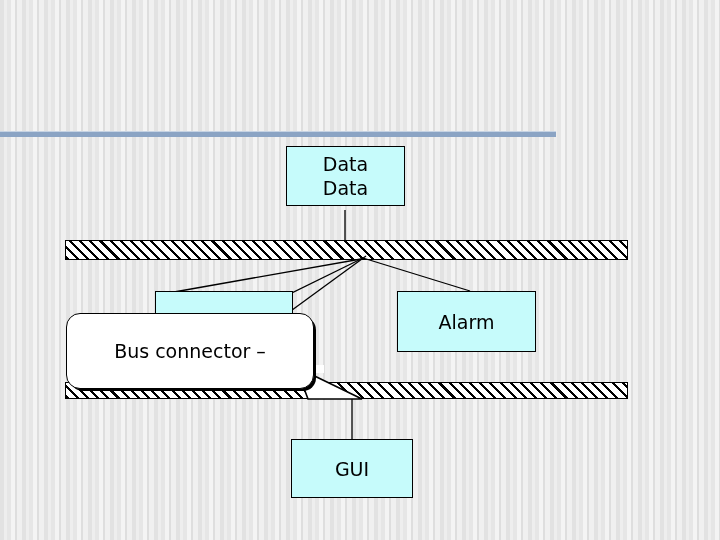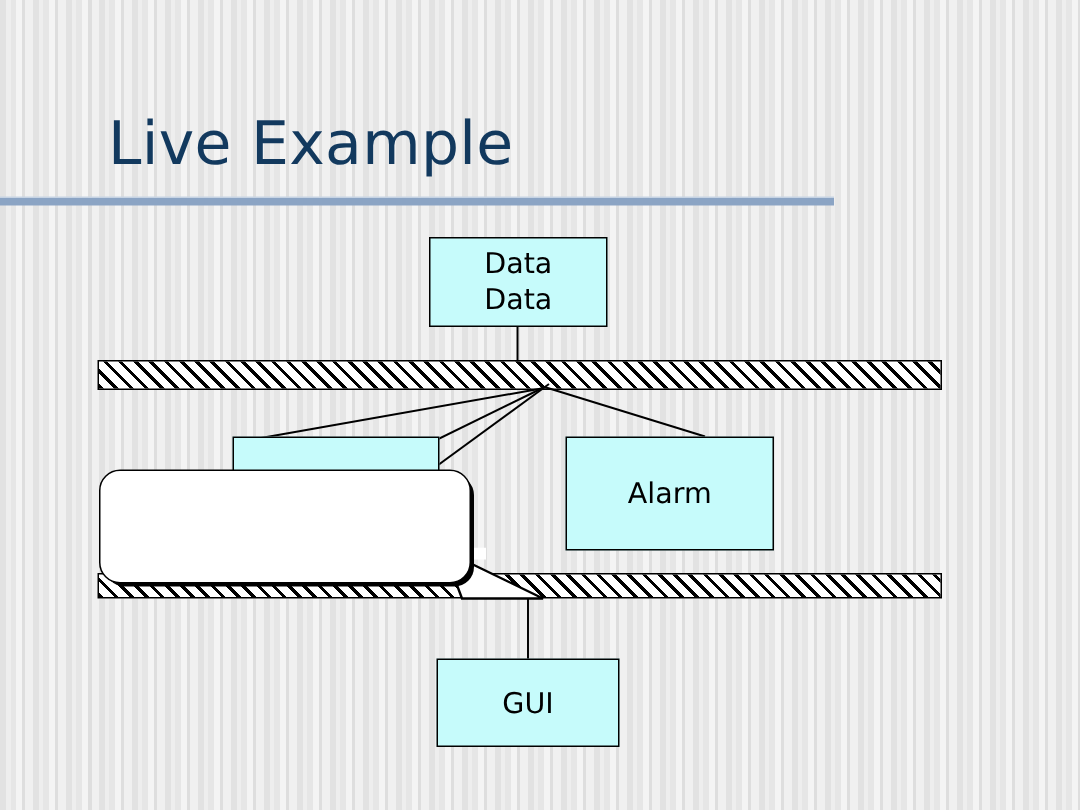--- a/index.html
+++ b/index.html
@@ -71,27 +71,27 @@
     display: flex;
     align-items: center;
     justify-content: center;
     text-align: center;
     font-size: 19px;
     line-height: 24px;
     box-sizing: border-box;
   }
 
   #node-datastore {
-    left: 286px;  top: 158px;  width: 119px; height: 60px;
+    left: 286px;  top: 146px;  width: 119px; height: 60px;
   }
   #node-gui-top {
     left: 155px;  top: 291px;  width: 138px; height: 61px;
   }
   #node-alarm {
-    left: 377px;  top: 291px;  width: 139px; height: 76px;
+    left: 397px;  top: 291px;  width: 139px; height: 61px;
   }
   #node-gui-bottom {
     left: 291px;  top: 439px;  width: 122px; height: 59px;
   }
 
   
   .bus {
     position: absolute;
     border: 1.5px solid #000000;
     box-sizing: border-box;
@@ -153,21 +153,20 @@
     top: 52px;
     width: 70px;
     height: 38px;
   }
 </style>
 </head>
 <body>
 
 <div id="slide">
 
-  <div id="title">Live Example</div>
 
   <div id="title-rule"></div>
 
   <div id="diagram">
 
     <div class="bus" id="bus-top"></div>
     <div class="bus" id="bus-bottom"></div>
 
     <svg id="wires" viewBox="0 0 720 540" xmlns="http://www.w3.org/2000/svg">
 
@@ -194,17 +193,18 @@
 
     <div class="node" id="node-gui-bottom">GUI</div>
 
     <div id="callout">
       <svg id="callout-tail" viewBox="0 0 70 38" xmlns="http://www.w3.org/2000/svg">
         <polygon points="2,2 68,34 14,34" fill="#ffffff" stroke="#000000" stroke-width="1.6"></polygon>
         <rect x="0" y="0" width="30" height="8" fill="#ffffff"></rect>
       </svg>
       <div id="callout-body"></div>
       <div id="callout-text">
+        <div>Bus connector –</div>
       </div>
     </div>
 
   </div>
 </div>
 
 </body></html>

